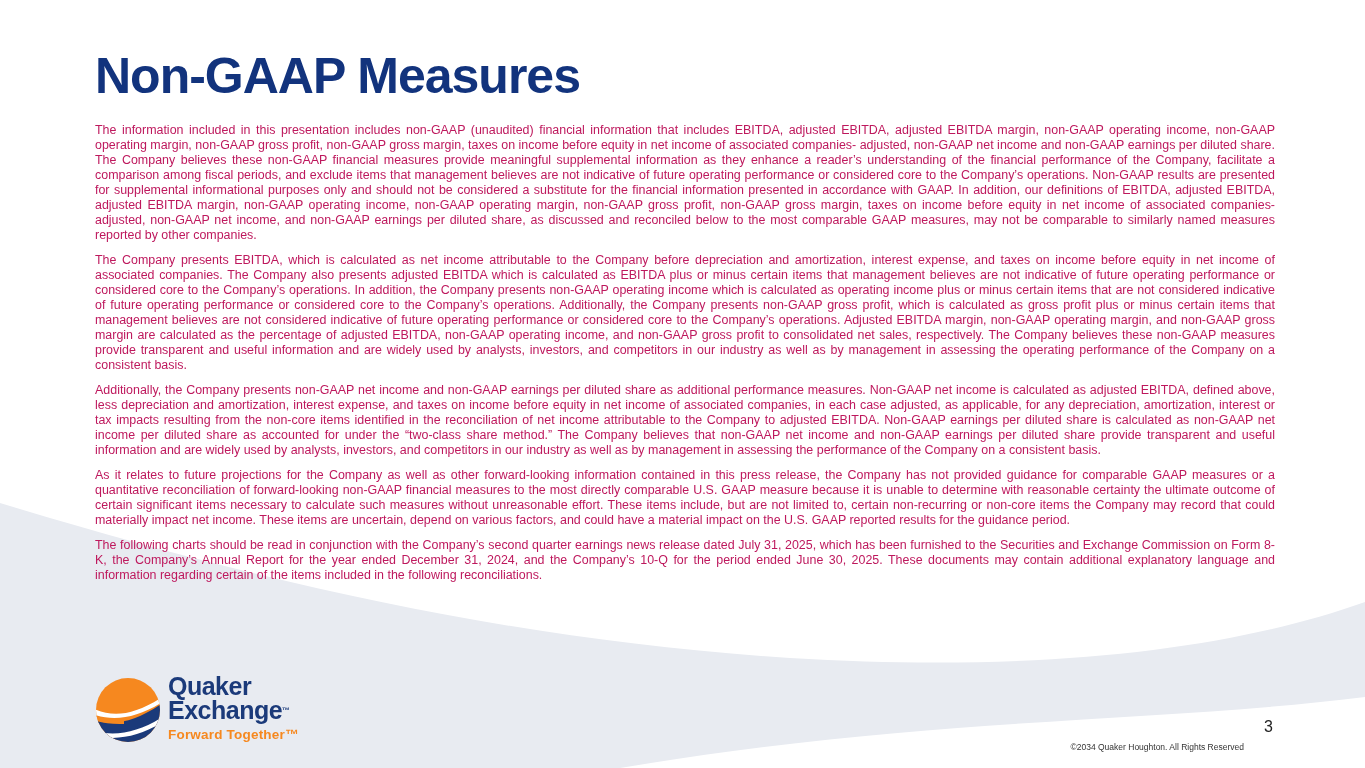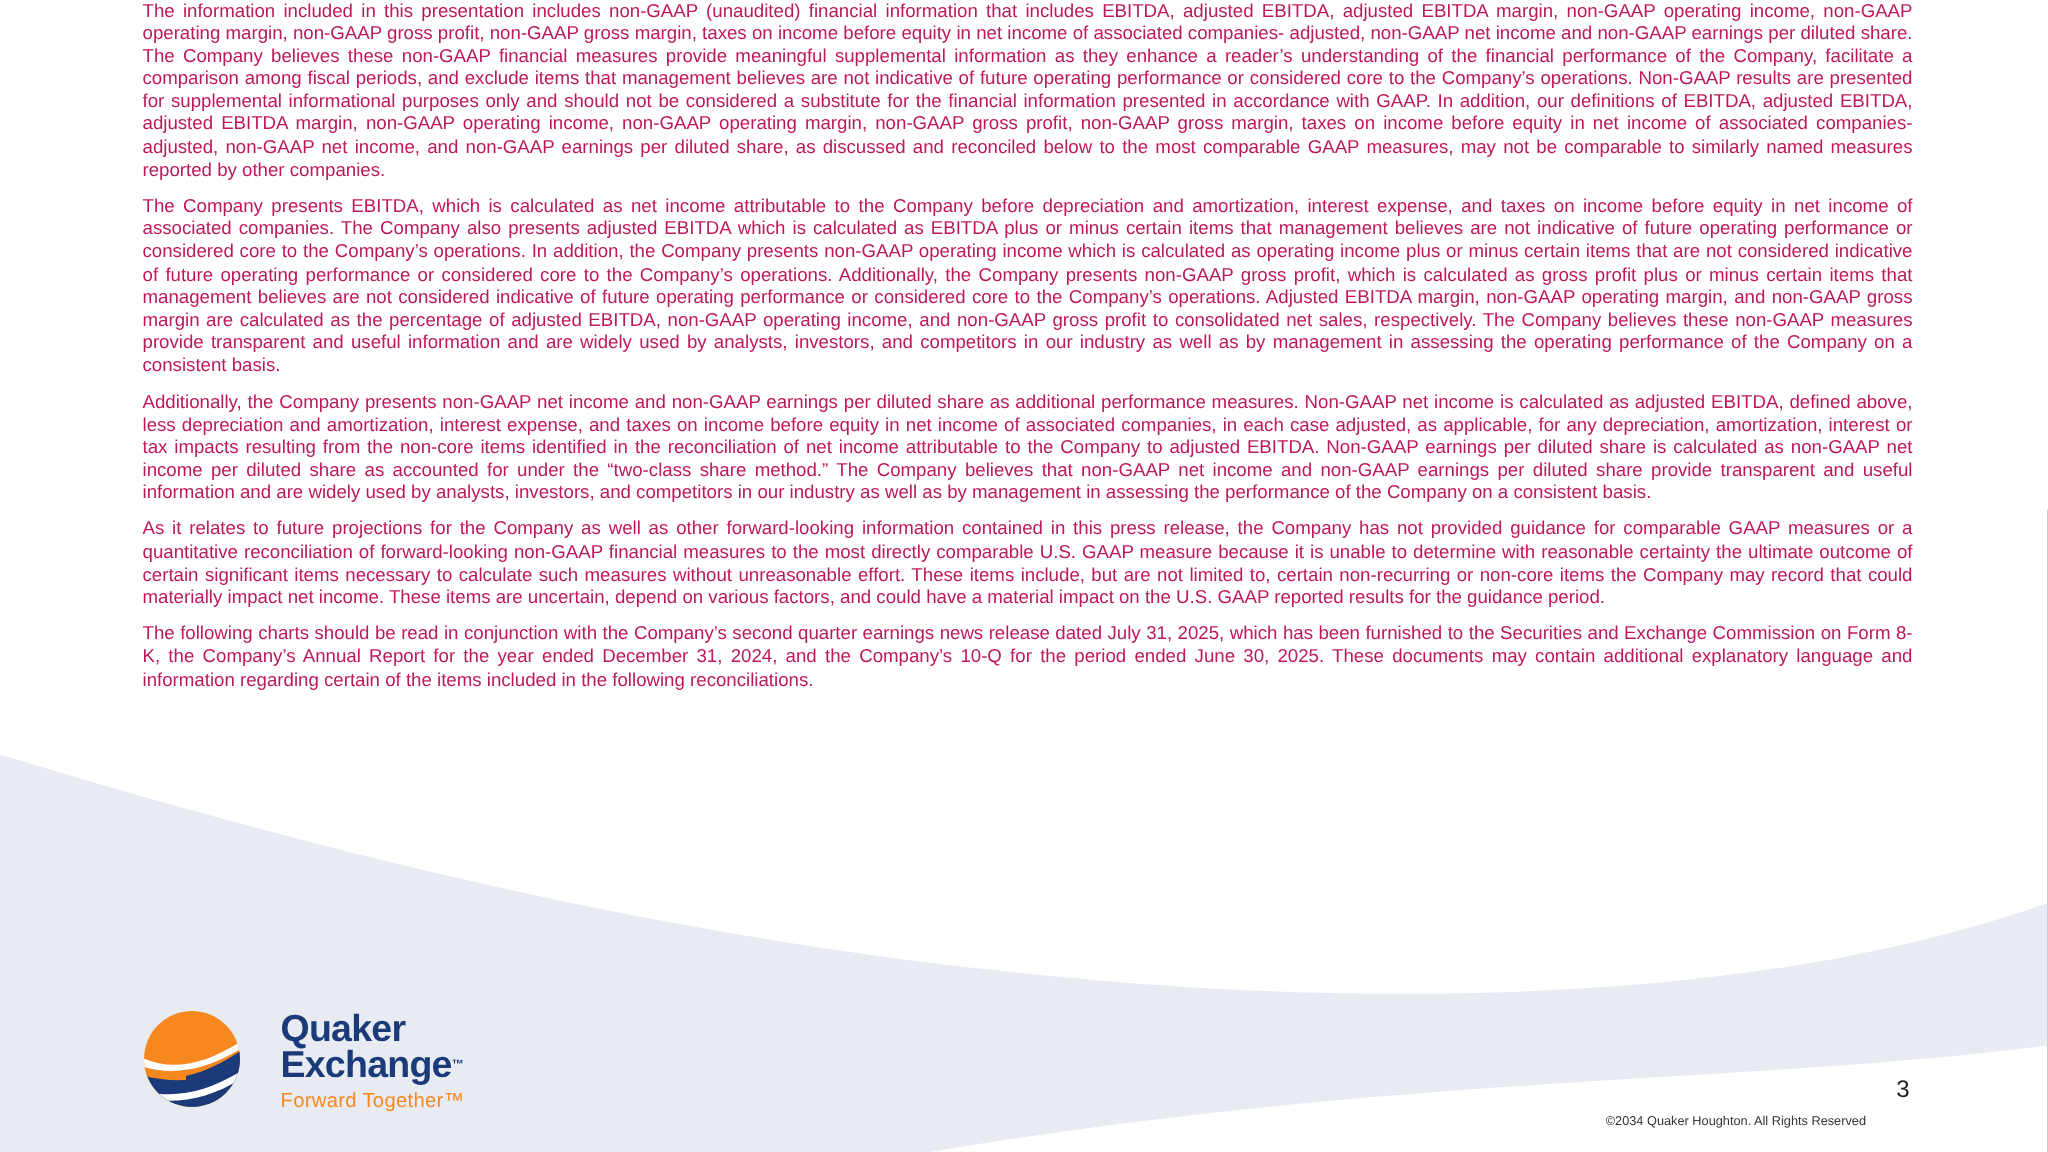--- a/index.html
+++ b/index.html
@@ -23,30 +23,30 @@
   }
   .body-copy p{
     font-size:12.45px;
     line-height:15.1px;
     text-align:justify;
     color:#be185d;
     margin:0 0 9.5px 0;
   }
   .logo{
     position:absolute;left:96px;top:674px;z-index:3;
-    display:flex;align-items:flex-start;gap:19px;
+    display:flex;align-items:flex-end;
   }
   .logo-mark{width:64px;height:64px;flex:0 0 auto;}
   .logo-text{margin-left:8px;display:flex;flex-direction:column;}
   .logo-line{
     font-size:25px;font-weight:bold;color:#1b3a7a;line-height:24px;letter-spacing:-0.5px;
   }
   .logo-line sup{font-size:8px;vertical-align:6px;}
   .logo-tagline{
-    margin-top:4px;font-size:13.5px;font-weight:normal;color:#f6881f;letter-spacing:0.2px;
+    margin-top:4px;font-size:13.5px;font-weight:bold;color:#f6881f;letter-spacing:0.2px;
   }
   .page-number{
     position:absolute;right:92px;top:718px;z-index:3;
     font-size:16px;color:#222;text-align:right;
   }
   .copyright{
     position:absolute;right:121px;top:742px;z-index:3;
     font-size:8.5px;color:#333;text-align:right;
   }
 </style>
@@ -58,20 +58,21 @@
   <svg class="bg-swoosh" viewBox="0 0 1365 768" preserveAspectRatio="none" aria-hidden="true">
     <path d="M0,503
              C 280,588 520,640 790,658
              C 1040,673 1230,650 1365,602
              L 1365,697
              C 1160,723 930,716 620,768
              L 0,768 Z" fill="#e8ebf1"></path>
   </svg>
 
   <div class="content">
+    <h1 class="slide-title">Non-GAAP Measures</h1>
 
     <div class="body-copy">
       <p>The information included in this presentation includes non-GAAP (unaudited) financial information that includes EBITDA, adjusted EBITDA, adjusted EBITDA margin, non-GAAP operating income, non-GAAP operating margin, non-GAAP gross profit, non-GAAP gross margin, taxes on income before equity in net income of associated companies- adjusted, non-GAAP net income and non-GAAP earnings per diluted share. The Company believes these non-GAAP financial measures provide meaningful supplemental information as they enhance a reader’s understanding of the financial performance of the Company, facilitate a comparison among fiscal periods, and exclude items that management believes are not indicative of future operating performance or considered core to the Company’s operations. Non-GAAP results are presented for supplemental informational purposes only and should not be considered a substitute for the financial information presented in accordance with GAAP. In addition, our definitions of EBITDA, adjusted EBITDA, adjusted EBITDA margin, non-GAAP operating income, non-GAAP operating margin,  non-GAAP gross profit, non-GAAP gross margin, taxes on income before equity in net income of associated companies- adjusted, non-GAAP net income, and non-GAAP earnings per diluted share, as discussed and reconciled below to the most comparable GAAP measures, may not be comparable to similarly named measures reported by other companies.</p>
       <p>The Company presents EBITDA, which is calculated as net income attributable to the Company before depreciation and amortization, interest expense, and taxes on income before equity in net income of associated companies. The Company also presents adjusted EBITDA which is calculated as EBITDA plus or minus certain items that management believes are not indicative of future operating performance or considered core to the Company’s operations. In addition, the Company presents non-GAAP operating income which is calculated as operating income plus or minus certain items that are not considered indicative of future operating performance or considered core to the Company’s operations. Additionally, the Company presents non-GAAP gross profit, which is calculated as gross profit plus or minus certain items that management believes are not considered indicative of future operating performance or considered core to the Company’s operations. Adjusted EBITDA margin, non-GAAP operating margin, and non-GAAP gross margin are calculated as the percentage of adjusted EBITDA, non-GAAP operating income, and non-GAAP gross profit to consolidated net sales, respectively. The Company believes these non-GAAP measures provide transparent and useful information and are widely used by analysts, investors, and competitors in our industry as well as by management in assessing the operating performance of the Company on a consistent basis.</p>
       <p>Additionally, the Company presents non-GAAP net income and non-GAAP earnings per diluted share as additional performance measures. Non-GAAP net income is calculated as adjusted EBITDA, defined above, less depreciation and amortization, interest expense, and taxes on income before equity in net income of associated companies, in each case adjusted, as applicable, for any depreciation, amortization, interest or tax impacts resulting from the non-core items identified in the reconciliation of net income attributable to the Company to adjusted EBITDA. Non-GAAP earnings per diluted share is calculated as non-GAAP net income per diluted share as accounted for under the “two-class share method.” The Company believes that non-GAAP net income and non-GAAP earnings per diluted share provide transparent and useful information and are widely used by analysts, investors, and competitors in our industry as well as by management in assessing the performance of the Company on a consistent basis.</p>
       <p>As it relates to future projections for the Company as well as other forward-looking information contained in this press release, the Company has not provided guidance for comparable GAAP measures or a quantitative reconciliation of forward-looking non-GAAP financial measures to the most directly comparable U.S. GAAP measure because it is unable to determine with reasonable certainty the ultimate outcome of certain significant items necessary to calculate such measures without unreasonable effort. These items include, but are not limited to, certain non-recurring or non-core items the Company may record that could materially impact net income. These items are uncertain, depend on various factors, and could have a material impact on the U.S. GAAP reported results for the guidance period.</p>
       <p>The following charts should be read in conjunction with the Company’s second quarter earnings news release dated July 31, 2025, which has been furnished to the Securities and Exchange Commission on Form 8-K, the Company’s Annual Report for the year ended December 31, 2024, and the Company’s 10-Q for the period ended June 30, 2025.  These documents may contain additional explanatory language and information regarding certain of the items included in the following reconciliations.</p>
     </div>
   </div>
 

